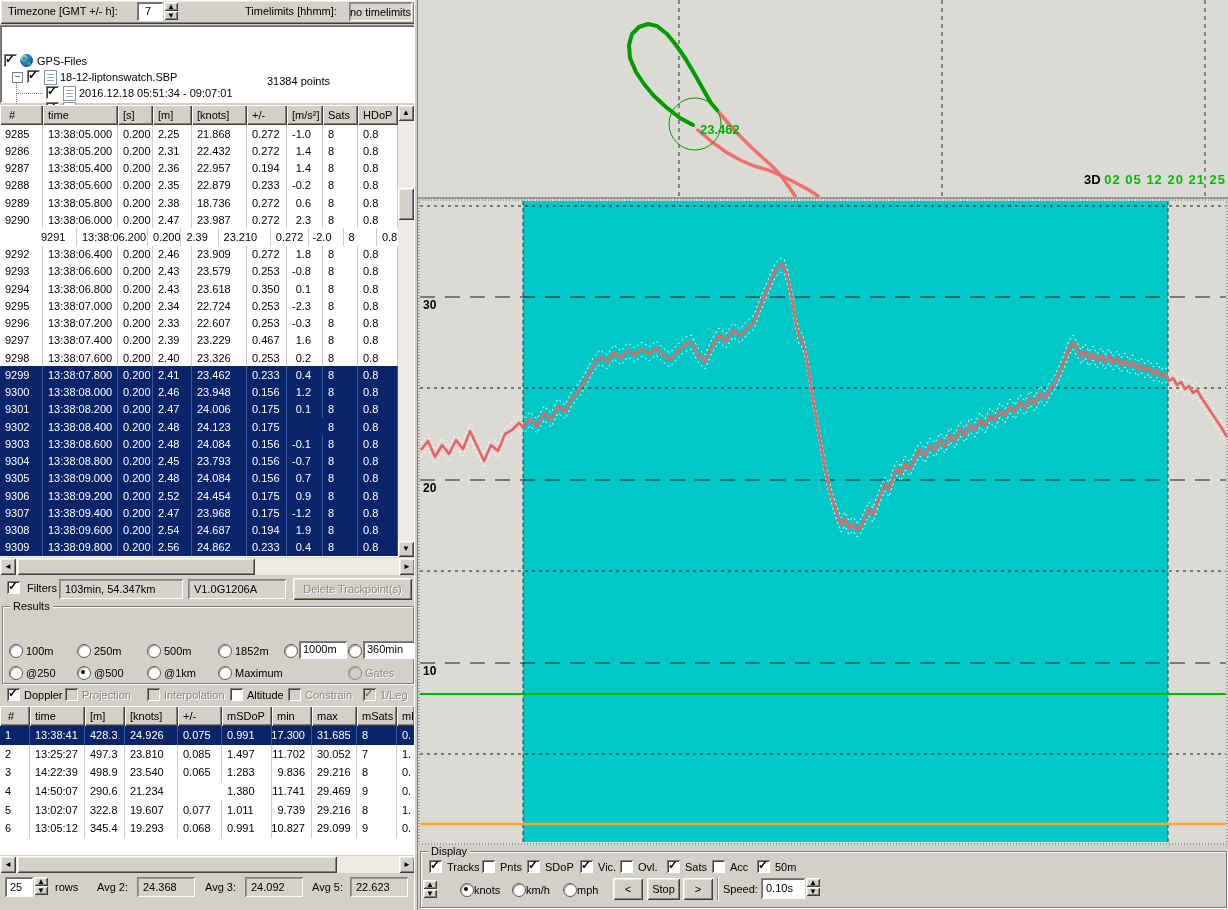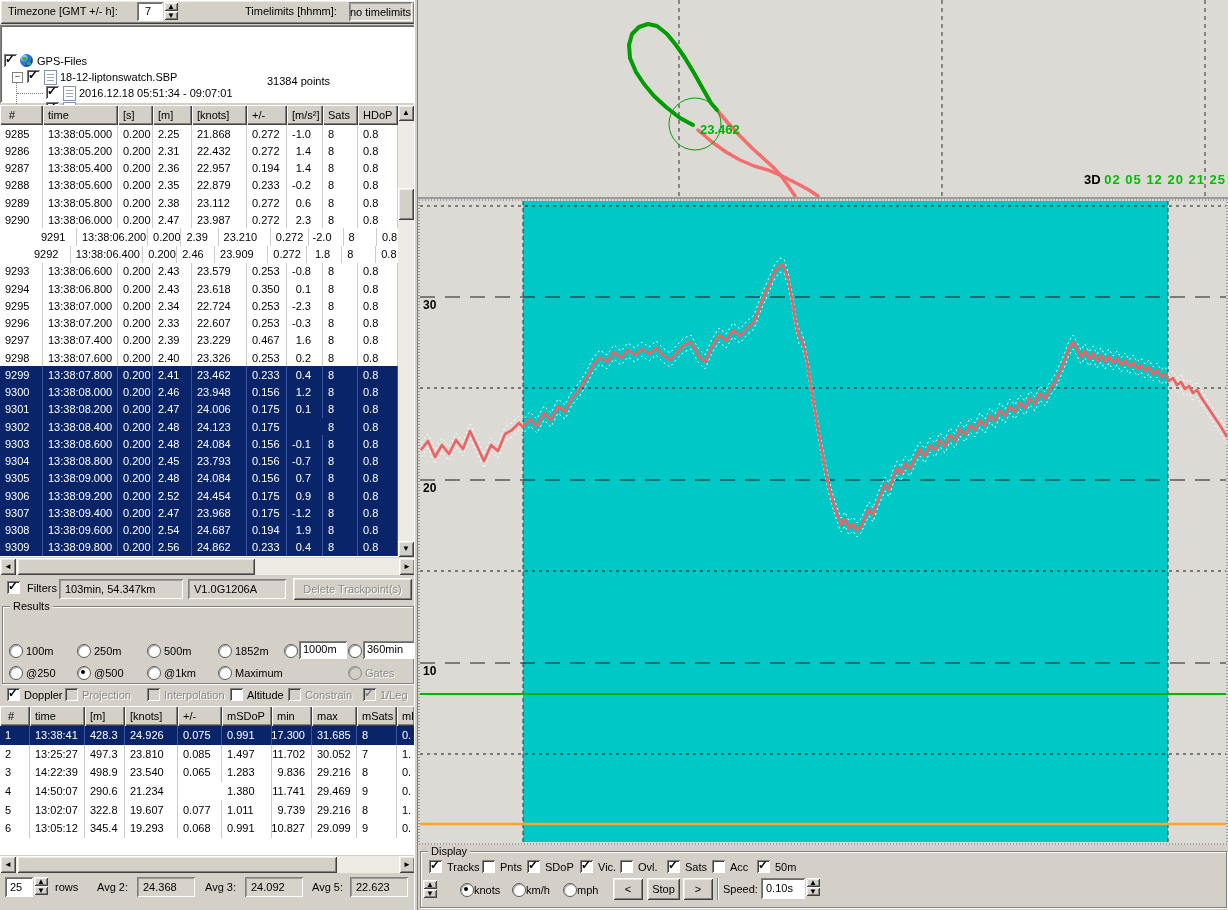--- a/index.html
+++ b/index.html
@@ -171,21 +171,21 @@
           <div class="tcell" style="width: 40px;">0.233</div>
           <div class="tcell" style="width: 36px; justify-content: flex-end; padding-right: 11px; padding-left: 0px;">-0.2</div>
           <div class="tcell" style="width: 35px;">8</div>
           <div class="tcell" style="width: 40px;">0.8</div>
         </div>
         <div class="trow" style="height: 17.24px;">
           <div class="tcell" style="width: 43px;">9289</div>
           <div class="tcell" style="width: 75px;">13:38:05.800</div>
           <div class="tcell" style="width: 35px;">0.200</div>
           <div class="tcell" style="width: 39px;">2.38</div>
-          <div class="tcell" style="width: 55px;">23.112</div>
+          <div class="tcell" style="width: 55px;">18.736</div>
           <div class="tcell" style="width: 40px;">0.272</div>
           <div class="tcell" style="width: 36px; justify-content: flex-end; padding-right: 11px; padding-left: 0px;">0.6</div>
           <div class="tcell" style="width: 35px;">8</div>
           <div class="tcell" style="width: 40px;">0.8</div>
         </div>
         <div class="trow" style="height: 17.24px;">
           <div class="tcell" style="width: 43px;">9290</div>
           <div class="tcell" style="width: 75px;">13:38:06.000</div>
           <div class="tcell" style="width: 35px;">0.200</div>
           <div class="tcell" style="width: 39px;">2.47</div>
@@ -200,21 +200,21 @@
           <div class="tcell" style="width: 75px;">13:38:06.200</div>
           <div class="tcell" style="width: 35px;">0.200</div>
           <div class="tcell" style="width: 39px;">2.39</div>
           <div class="tcell" style="width: 55px;">23.210</div>
           <div class="tcell" style="width: 40px;">0.272</div>
           <div class="tcell" style="width: 36px; justify-content: flex-end; padding-right: 11px; padding-left: 0px;">-2.0</div>
           <div class="tcell" style="width: 35px;">8</div>
           <div class="tcell" style="width: 40px;">0.8</div>
         </div>
         <div class="trow" style="height: 17.24px;">
-          <div class="tcell" style="width: 43px; margin-left: 29px;">9292</div>
+          <div class="tcell" style="width: 43px;">9292</div>
           <div class="tcell" style="width: 75px;">13:38:06.400</div>
           <div class="tcell" style="width: 35px;">0.200</div>
           <div class="tcell" style="width: 39px;">2.46</div>
           <div class="tcell" style="width: 55px;">23.909</div>
           <div class="tcell" style="width: 40px;">0.272</div>
           <div class="tcell" style="width: 36px; justify-content: flex-end; padding-right: 11px; padding-left: 0px;">1.8</div>
           <div class="tcell" style="width: 35px;">8</div>
           <div class="tcell" style="width: 40px;">0.8</div>
         </div>
         <div class="trow" style="height: 17.24px;">

